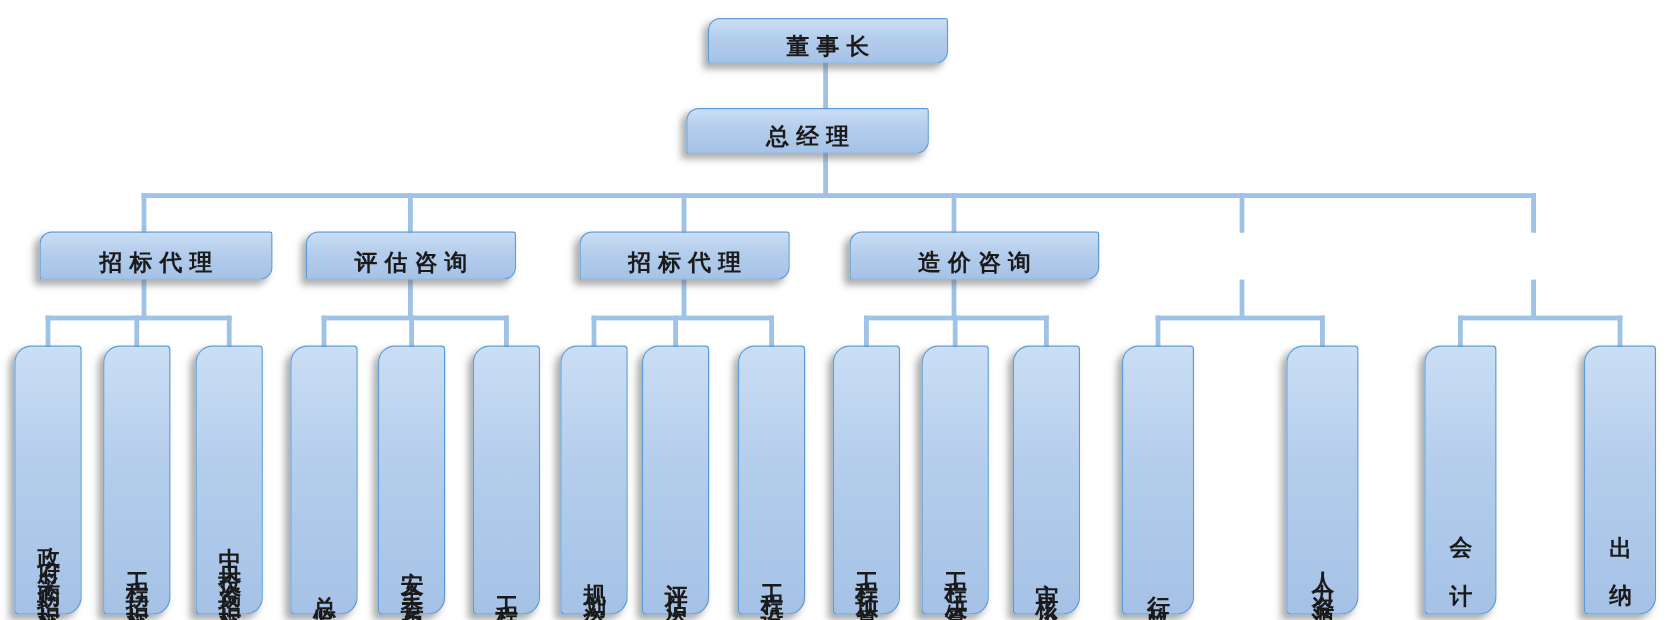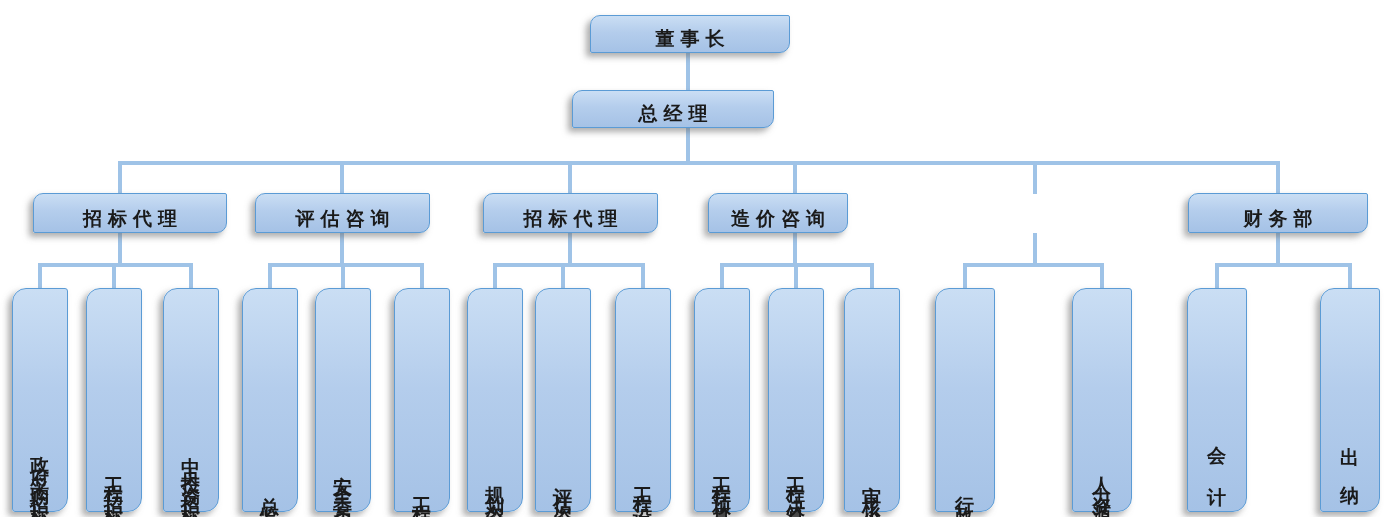--- a/index.html
+++ b/index.html
@@ -117,25 +117,22 @@
 
   <div class="node h-node" style="left:33px;top:193px;width:194px;height:40px">
     <span class="hlabel">招标代理</span>
   </div>
   <div class="node h-node" style="left:255px;top:193px;width:175px;height:40px">
     <span class="hlabel">评估咨询</span>
   </div>
   <div class="node h-node" style="left:483px;top:193px;width:175px;height:40px">
     <span class="hlabel">招标代理</span>
   </div>
-  <div class="node h-node" style="left:708px;top:193px;width:140px;height:40px">
+  <div class="node h-node" style="left:708px;top:193px;width:208px;height:40px">
     <span class="hlabel">造价咨询</span>
-  </div>
-  <div class="node h-node" style="left:1188px;top:193px;width:180px;height:40px">
-    <span class="hlabel">财务部</span>
   </div>
 
   <div class="node v-node" style="left:12px;top:288px;width:56px;height:224px">
     <span class="vlabel">政府采购招标组</span>
   </div>
   <div class="node v-node" style="left:86px;top:288px;width:56px;height:224px">
     <span class="vlabel">工程招标组</span>
   </div>
   <div class="node v-node" style="left:163px;top:288px;width:56px;height:224px">
     <span class="vlabel">中央投资招标组</span>

